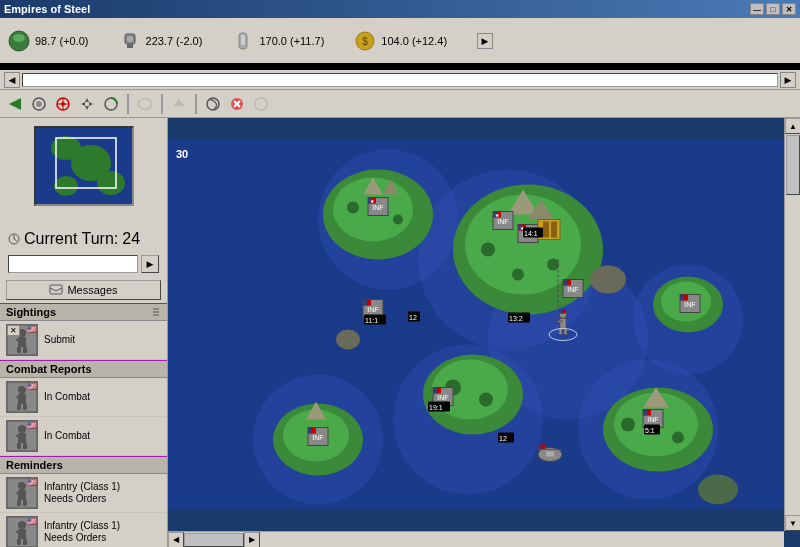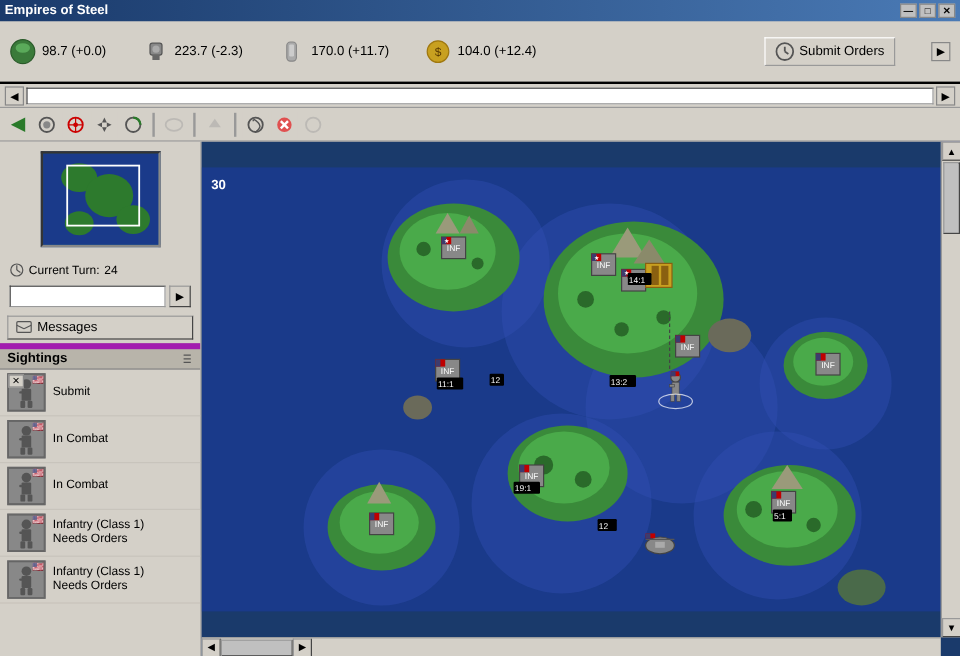--- a/index.html
+++ b/index.html
@@ -46,21 +46,21 @@
       display: flex;
       flex-direction: column;
       height: calc(547px - 18px);
       background: #c0c0c0;
     }
 
     
     .resource-bar {
       height: 52px;
       background: #d4d0c8;
-      border-bottom: 2px solid #000000;
+      border-bottom: 7px solid #000000;
       display: flex;
       align-items: center;
       padding: 0 8px;
       gap: 30px;
     }
     .resource-item {
       display: flex;
       align-items: center;
       gap: 5px;
       font-size: 11px;
@@ -171,21 +171,22 @@
       background: #1a4a8a;
       border: 2px inset #888;
       margin: 4px auto;
       position: relative;
       overflow: hidden;
     }
 
     
     .panel-info {
       padding: 4px 8px;
-      font-size: 10px;
+      font-size: 16px;
+      margin-top: 11px;
     }
     .panel-info div {
       margin: 1px 0;
       display: flex;
       align-items: center;
       gap: 4px;
     }
 
     
     .replay-input-area {
@@ -216,26 +217,27 @@
     .messages-btn {
       margin: 3px 6px;
       background: #d4d0c8;
       border: 1px outset #999;
       padding: 2px 6px;
       font-size: 11px;
       cursor: pointer;
       display: flex;
       align-items: center;
       gap: 4px;
+      justify-content: center;
     }
 
     
     .section-header {
       background: #b8b4aa;
-      border-top: 5px solid #a21caf;
+      border-top: 1px solid #a21caf;
       border-bottom: 1px solid #888;
       padding: 2px 6px;
       font-size: 11px;
       font-weight: bold;
       display: flex;
       justify-content: space-between;
       align-items: center;
     }
 
     
@@ -362,21 +364,21 @@
     </div>
 
     <div class="resource-item">
       <div class="resource-icon">
         <svg width="22" height="22" viewBox="0 0 22 22">
           <rect x="6" y="4" width="10" height="10" rx="2" fill="#888" stroke="#555" stroke-width="1"></rect>
           <rect x="8" y="14" width="6" height="4" fill="#666"></rect>
           <circle cx="11" cy="9" r="3" fill="#aaa"></circle>
         </svg>
       </div>
-      <span>223.7 (-2.3)</span>
+      <span>223.7 (-2.0)</span>
     </div>
 
     <div class="resource-item">
       <div class="resource-icon">
         <svg width="22" height="22" viewBox="0 0 22 22">
           <rect x="7" y="3" width="8" height="16" rx="3" fill="#aaa" stroke="#888" stroke-width="1"></rect>
           <rect x="9" y="5" width="4" height="10" rx="1" fill="#ccc"></rect>
         </svg>
       </div>
       <span>170.0 (+11.7)</span>
@@ -385,28 +387,20 @@
     <div class="resource-item">
       <div class="resource-icon">
         <svg width="22" height="22" viewBox="0 0 22 22">
           <circle cx="11" cy="11" r="9" fill="#c8a020" stroke="#a07810" stroke-width="1"></circle>
           <text x="11" y="15" text-anchor="middle" font-size="10" fill="#5a3a00">$</text>
         </svg>
       </div>
       <span>104.0 (+12.4)</span>
     </div>
 
-    <button class="submit-orders-btn">
-      <svg width="16" height="16" viewBox="0 0 16 16">
-        <circle cx="8" cy="8" r="7" fill="none" stroke="#555" stroke-width="1.5"></circle>
-        <line x1="8" y1="4" x2="8" y2="8" stroke="#555" stroke-width="1.5"></line>
-        <line x1="8" y1="8" x2="11" y2="10" stroke="#555" stroke-width="1.5"></line>
-      </svg>
-      <span>Submit Orders</span>
-    </button>
     <div class="scroll-arrow">▶</div>
   </div>
 
   <div class="scroll-bar-area">
     <div class="scroll-arrow">◀</div>
     <div class="scroll-track"></div>
     <div class="scroll-arrow">▶</div>
   </div>
 
   <div class="toolbar">
@@ -543,20 +537,23 @@
           </svg>
           <div class="x-badge">✕</div>
 
           <div style="position:absolute;top:0;right:0;font-size:8px;">🇺🇸</div>
         </div>
         <div class="unit-label">
           <span>Submit</span>
         </div>
       </div>
 
+      <div class="section-header">
+        <span>Combat Reports</span>
+      </div>
       <div class="list-item">
         <div class="unit-icon">
           <svg width="30" height="30" viewBox="0 0 30 30">
             <rect width="30" height="30" fill="#888" stroke="#555" stroke-width="1"></rect>
             <circle cx="15" cy="8" r="4" fill="#555"></circle>
             <rect x="11" y="12" width="8" height="10" rx="1" fill="#555"></rect>
             <rect x="9" y="14" width="5" height="2" rx="1" fill="#555"></rect>
             <rect x="10" y="22" width="4" height="6" rx="1" fill="#555"></rect>
             <rect x="16" y="22" width="4" height="6" rx="1" fill="#555"></rect>
           </svg>
@@ -576,20 +573,23 @@
             <rect x="10" y="22" width="4" height="6" rx="1" fill="#555"></rect>
             <rect x="16" y="22" width="4" height="6" rx="1" fill="#555"></rect>
           </svg>
           <div style="position:absolute;top:0;right:0;font-size:8px;">🇺🇸</div>
         </div>
         <div class="unit-label">
           <span>In Combat</span>
         </div>
       </div>
 
+      <div class="section-header">
+        <span>Reminders</span>
+      </div>
       <div class="list-item">
         <div class="unit-icon">
           <svg width="30" height="30" viewBox="0 0 30 30">
             <rect width="30" height="30" fill="#888" stroke="#555" stroke-width="1"></rect>
             <circle cx="15" cy="8" r="4" fill="#555"></circle>
             <rect x="11" y="12" width="8" height="10" rx="1" fill="#555"></rect>
             <rect x="9" y="14" width="5" height="2" rx="1" fill="#555"></rect>
             <rect x="10" y="22" width="4" height="6" rx="1" fill="#555"></rect>
             <rect x="16" y="22" width="4" height="6" rx="1" fill="#555"></rect>
           </svg>

